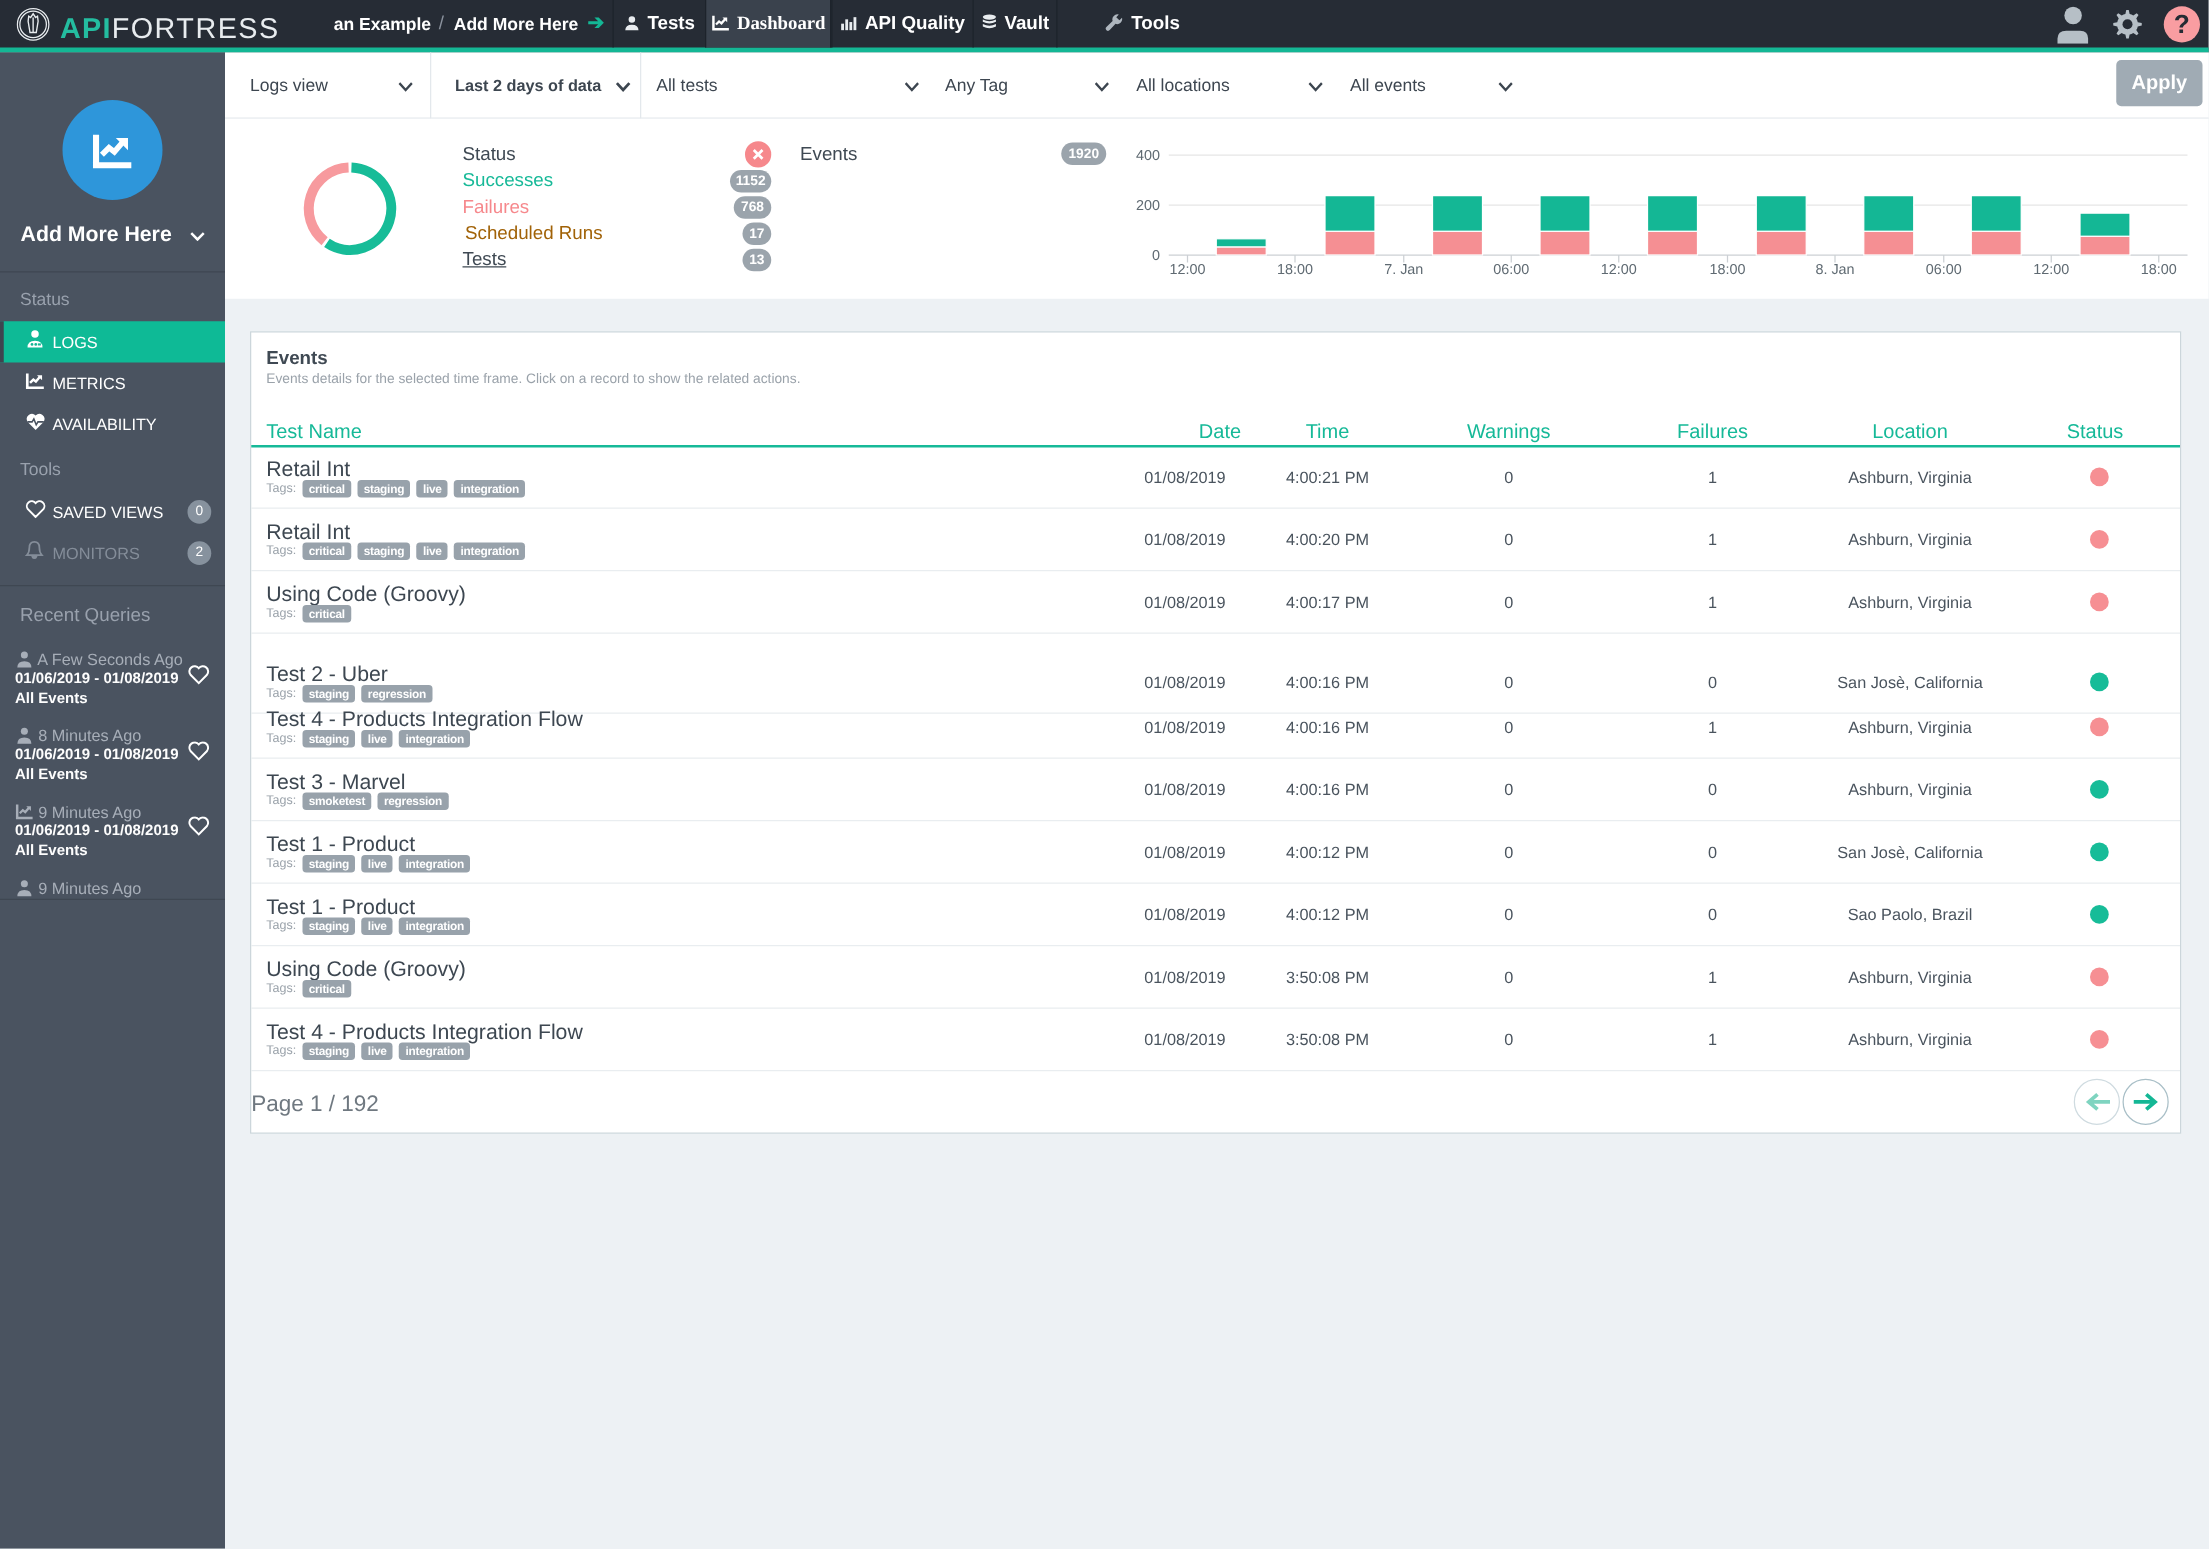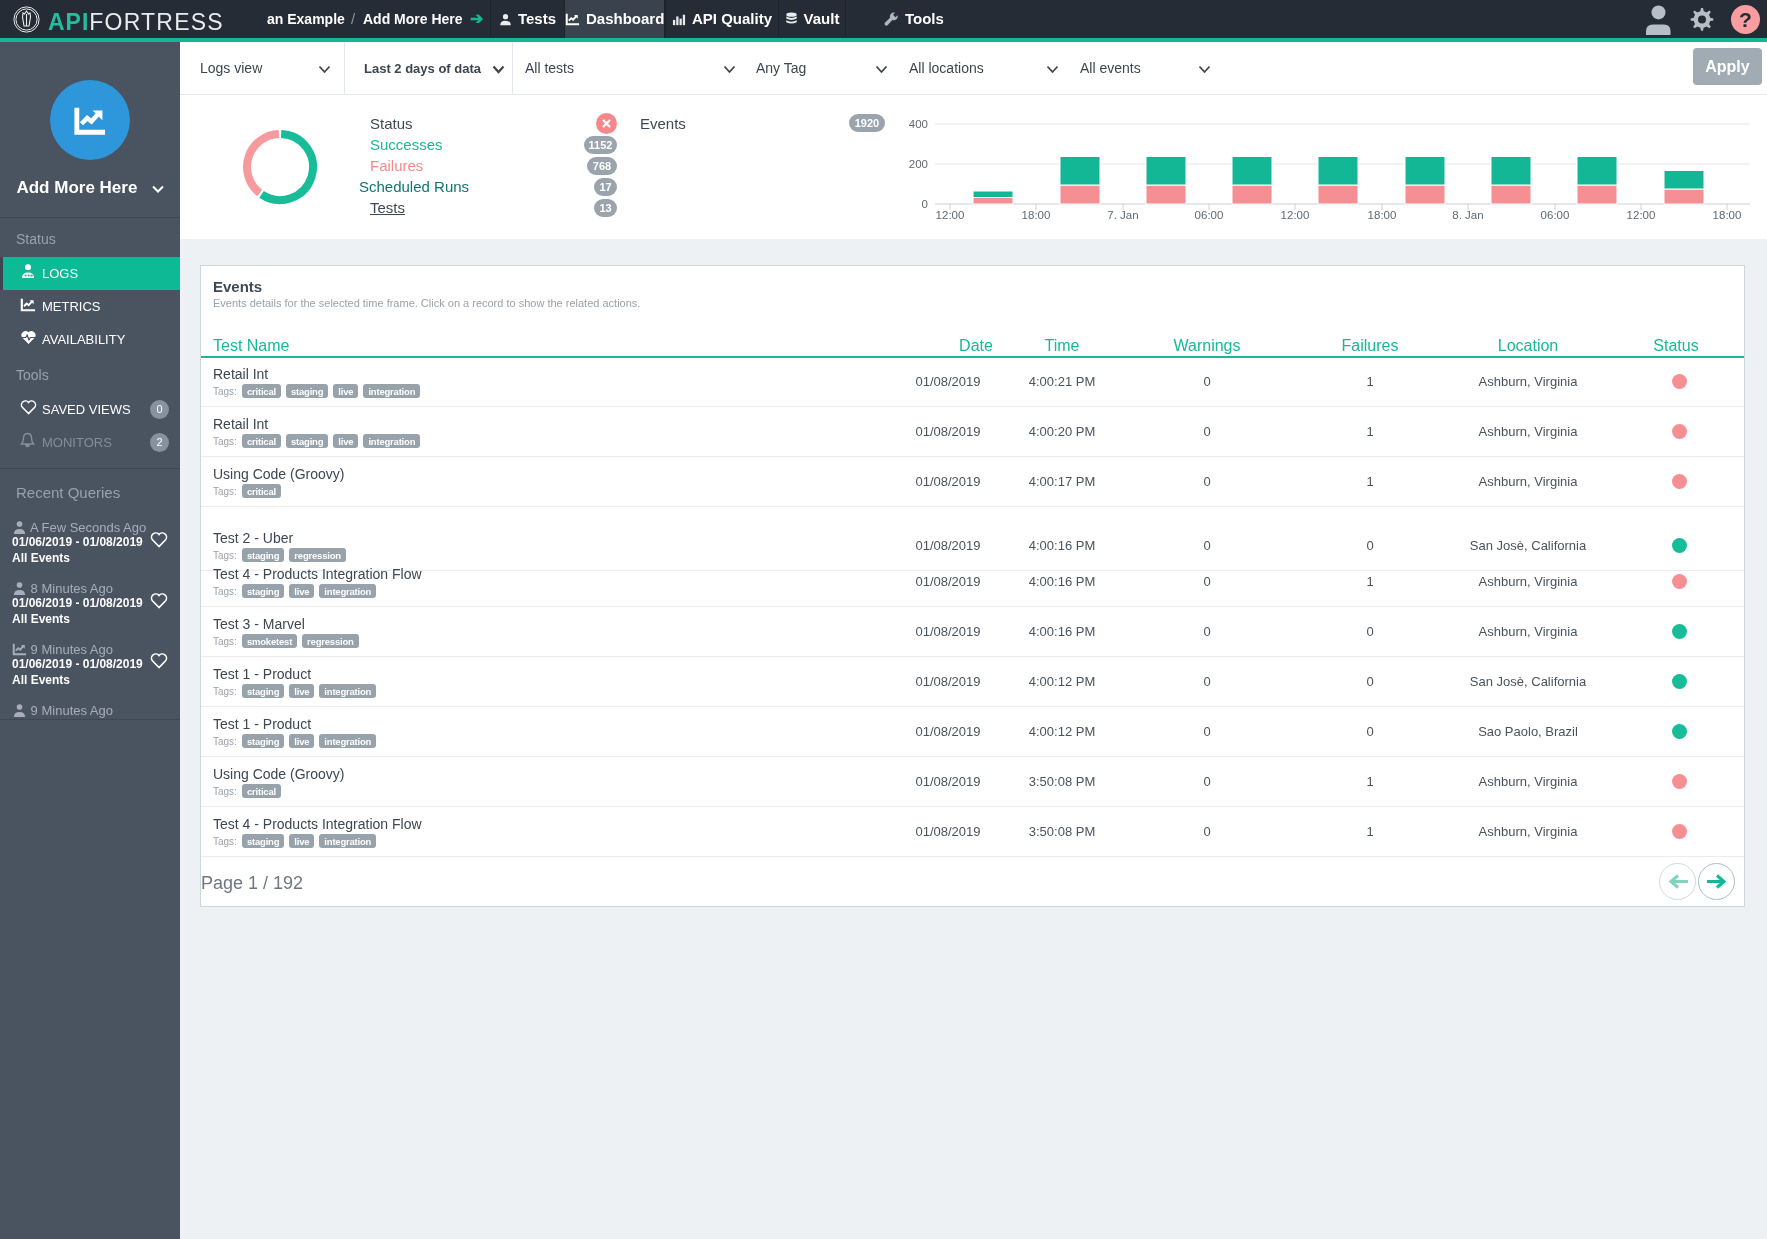--- a/index.html
+++ b/index.html
@@ -6,21 +6,21 @@
 html,body { width:1767px; height:1239px; overflow:hidden; }
 body { background:#edf1f4; font-family:"Liberation Sans", sans-serif; position:relative; }
 .abs { position:absolute; }
 
 
 #nav { position:absolute; left:0; top:0; width:1767px; height:42px; background:#262c35; border-bottom:4px solid #14b795; }
 #nav .logo { position:absolute; left:48px; top:9px; font-size:23px; letter-spacing:1.2px; color:#e8ecef; font-weight:normal; }
 #nav .logo b { color:#24bda0; font-weight:bold; letter-spacing:1px; }
 .crumb { position:absolute; top:0; height:38px; line-height:38px; color:#fff; font-size:15px; font-weight:bold; white-space:nowrap; }
 .tab { position:absolute; top:0; height:38px; line-height:38px; color:#fff; font-size:15px; font-weight:bold; text-align:center; border-left:1px solid #1d232b; white-space:nowrap; }
-.tab.active { background:#3a424d; border-right:1px solid #1d232b; }
+.tab.active { background:#3a424d; border-right:1px solid #1d232b;font-family:Liberation Serif, serif; }
 .navicon { display:inline-block; vertical-align:-2px; margin-right:6px; }
 
 
 #side { position:absolute; left:0; top:42px; width:180px; height:1197px; background:#4a5360; color:#fff; }
 #bigcircle { position:absolute; left:50px; top:38px; width:80px; height:80px; border-radius:50%; background:#2e96da; }
 #addmore { position:absolute; left:0; top:136px; width:180px; text-align:center; font-size:17px; font-weight:bold; color:#fff; }
 .sidehr { position:absolute; left:0; width:180px; border-top:1px solid #3f4752; }
 .sidelabel { position:absolute; left:16px; color:#99a1ad; font-size:14px; }
 .sideitem { position:absolute; left:0; width:180px; height:33px; line-height:33px; color:#fff; font-size:13px; }
 .sideitem .ic { display:inline-block; width:17px; margin-left:20px; margin-right:5px; vertical-align:middle; }
@@ -43,21 +43,21 @@
 .stlabel { position:absolute; font-size:15px; }
 .stpill { position:absolute; background:#9ba4ac; color:#fff; font-size:11px; font-weight:bold; border-radius:9px; height:18px; line-height:18px; text-align:center; }
 
 
 #card { position:absolute; left:200px; top:265px; width:1545px; height:642px; background:#fff; border:1px solid #ccd6db; }
 #card h2 { position:absolute; left:12px; top:12px; font-size:15px; color:#3f4953; }
 #card .sub { position:absolute; left:12px; top:31px; font-size:11px; color:#9aa2aa; }
 .th { position:absolute; top:71px; color:#16b998; font-size:16px; }
 #headline { position:absolute; left:0; top:90px; width:1543px; border-top:2px solid #16b998; }
 .row { position:absolute; left:0; width:1543px; height:50px; border-bottom:1px solid #e9edf0; }
-.rname { position:absolute; left:12px; top:9px; font-size:14px; color:#3d4751; }
+.rname { position:absolute; left:12px; top:9px; font-size:17px; color:#3d4751; }
 .rtags { position:absolute; left:12px; top:27px; font-size:10px; color:#9aa2aa; }
 .pill { display:inline-block; background:#98a2ab; color:#fff; font-weight:bold; font-size:9.5px; letter-spacing:-0.2px; border-radius:3px; padding:1.5px 5px; margin-left:5px; }
 .cell { position:absolute; top:17px; font-size:13px; color:#4a545e; width:120px; text-align:center; }
 .dot { position:absolute; top:17px; width:15px; height:15px; border-radius:50%; }
 .dot.fail { background:#f68f93; }
 .dot.ok { background:#17bc98; }
 #pager { position:absolute; left:0; top:607px; font-size:18px; color:#6f7880; }
 .pagebtn { position:absolute; top:597px; width:37px; height:37px; border-radius:50%; background:#fff; }
 </style>
 </head>
@@ -222,21 +222,21 @@
 </div>
 
 <div id="statuspanel">
   <svg class="abs" style="left:60px;top:32px" width="80" height="80" viewBox="0 0 80 80">
     <path d="M 41.15 7.02 A 33 33 0 1 1 21.55 67.36" fill="none" stroke="#17bc98" stroke-width="8"></path>
     <path d="M 19.68 66.00 A 33 33 0 0 1 38.85 7.02" fill="none" stroke="#f79a9e" stroke-width="8"></path>
   </svg>
   <div class="stlabel" style="left:190px;top:20px;color:#3f4953;">Status</div>
   <div class="stlabel" style="left:190px;top:41px;color:#17b998;">Successes</div>
   <div class="stlabel" style="left:190px;top:62px;color:#f6888c;">Failures</div>
-  <div class="stlabel" style="left:179px;top:83px;color:#0f766e;">Scheduled Runs</div>
+  <div class="stlabel" style="left:192px;top:83px;color:#a16207;">Scheduled Runs</div>
   <div class="stlabel" style="left:190px;top:104px;color:#3f4953;text-decoration:underline;">Tests</div>
   <div class="abs" style="left:416px;top:18px;width:21px;height:21px;border-radius:50%;background:#f6888c;">
       <svg style="position:absolute;left:5px;top:5px" width="11" height="11" viewBox="0 0 11 11">
         <path d="M2 2 L9 9 M9 2 L2 9" stroke="#fff" stroke-width="2.2"></path>
       </svg>
     </div>
   <div class="stpill" style="left:404px;top:41px;width:33px;">1152</div>
   <div class="stpill" style="left:407px;top:62px;width:30px;">768</div>
   <div class="stpill" style="left:414px;top:83px;width:23px;">17</div>
   <div class="stpill" style="left:414px;top:104px;width:23px;">13</div>

